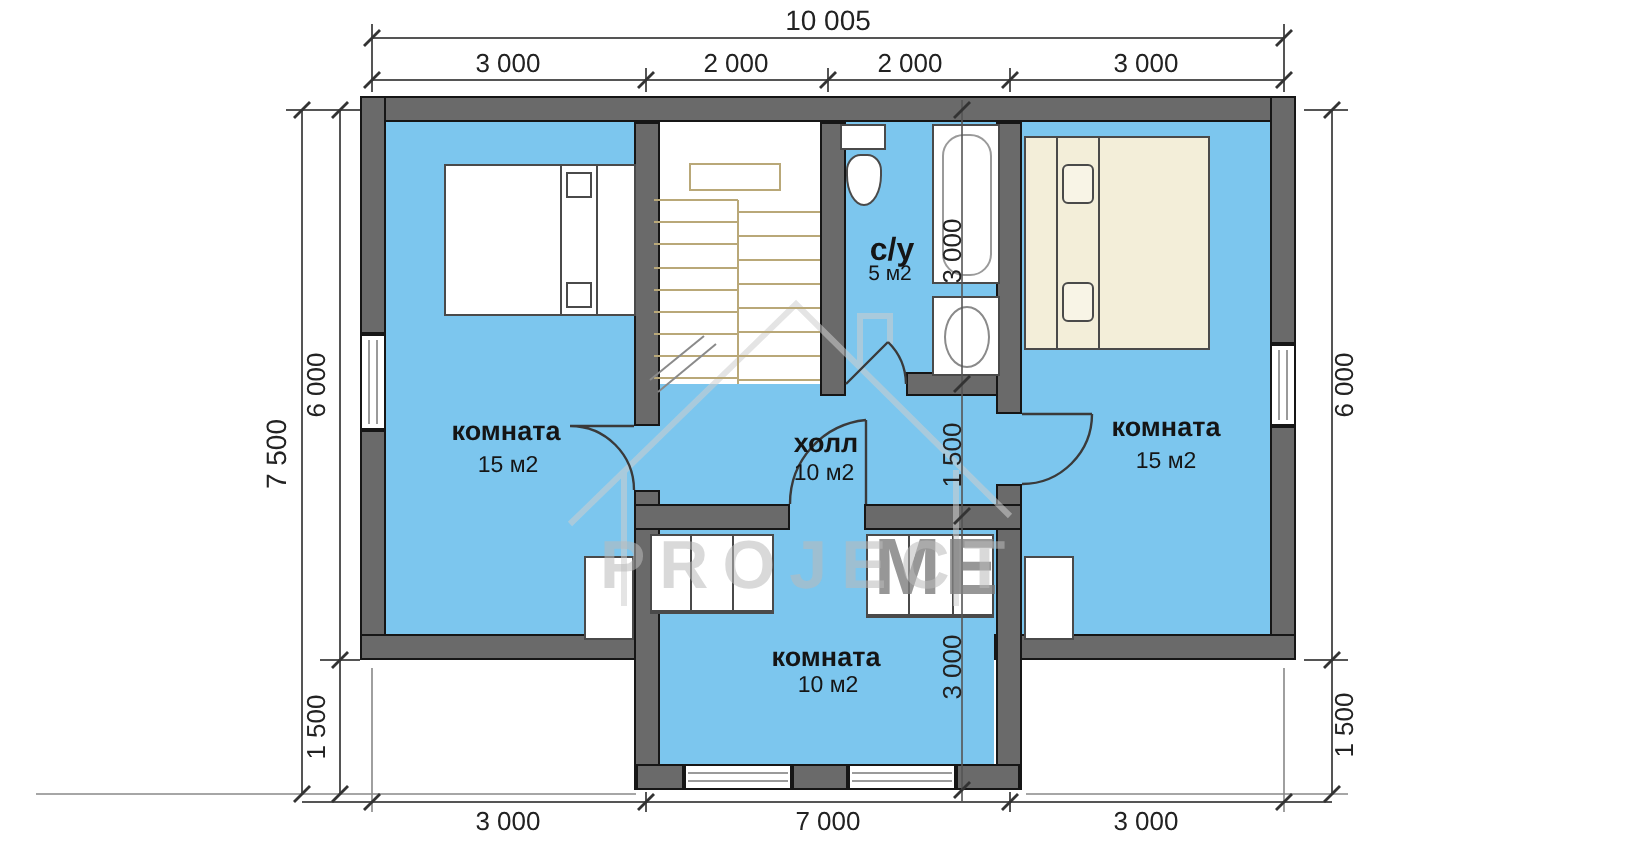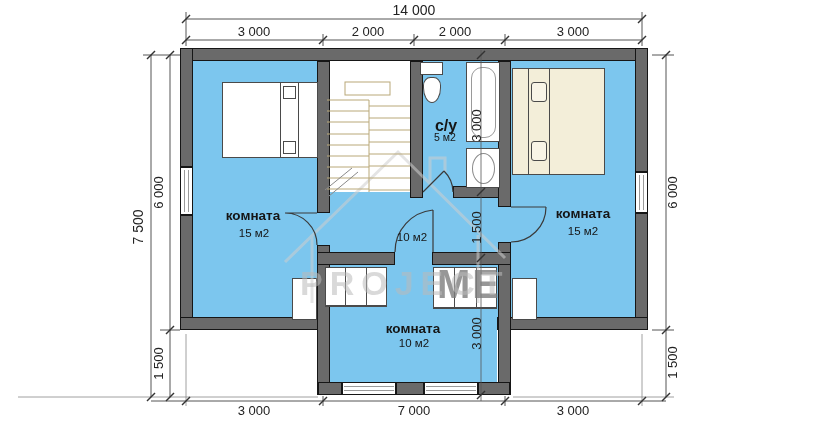--- a/index.html
+++ b/index.html
@@ -201,29 +201,30 @@
         <path d="M477,262 L485,254"></path>
         <path d="M477,399 L485,391"></path>
     </g>
   </svg>
 
   <div id="wm-me">ME</div>
   <div id="wm-project">PROJECT</div>
 
   <div class="lbl" style="left:193px;top:208px;width:120px;">комната</div>
   <div class="area" style="left:194px;top:227px;width:120px;">15 м2</div>
+  <div class="lbl" style="left:353px;top:214px;width:120px;">холл</div>
   <div class="area" style="left:352px;top:231px;width:120px;">10 м2</div>
   <div class="lbl" style="left:416px;top:117px;width:60px;font-size:16px;">с/у</div>
   <div class="area" style="left:415px;top:131px;width:60px;font-size:10.5px;">5 м2</div>
   <div class="lbl" style="left:523px;top:206px;width:120px;">комната</div>
   <div class="area" style="left:523px;top:225px;width:120px;">15 м2</div>
   <div class="lbl" style="left:353px;top:321px;width:120px;">комната</div>
   <div class="area" style="left:354px;top:337px;width:120px;">10 м2</div>
 
-  <div class="dim dim-big" style="left:374px;top:2px;width:80px;">14 000</div>
+  <div class="dim dim-big" style="left:374px;top:2px;width:80px;">10 005</div>
   <div class="dim" style="left:214px;top:24px;width:80px;">3 000</div>
   <div class="dim" style="left:328px;top:24px;width:80px;">2 000</div>
   <div class="dim" style="left:415px;top:24px;width:80px;">2 000</div>
   <div class="dim" style="left:533px;top:24px;width:80px;">3 000</div>
 
   <div class="dimv dim-big" style="left:108px;top:219px;">7 500</div>
   <div class="dimv" style="left:128px;top:185px;">6 000</div>
   <div class="dimv" style="left:128px;top:356px;">1 500</div>
 
   <div class="dimv" style="left:642px;top:185px;">6 000</div>

